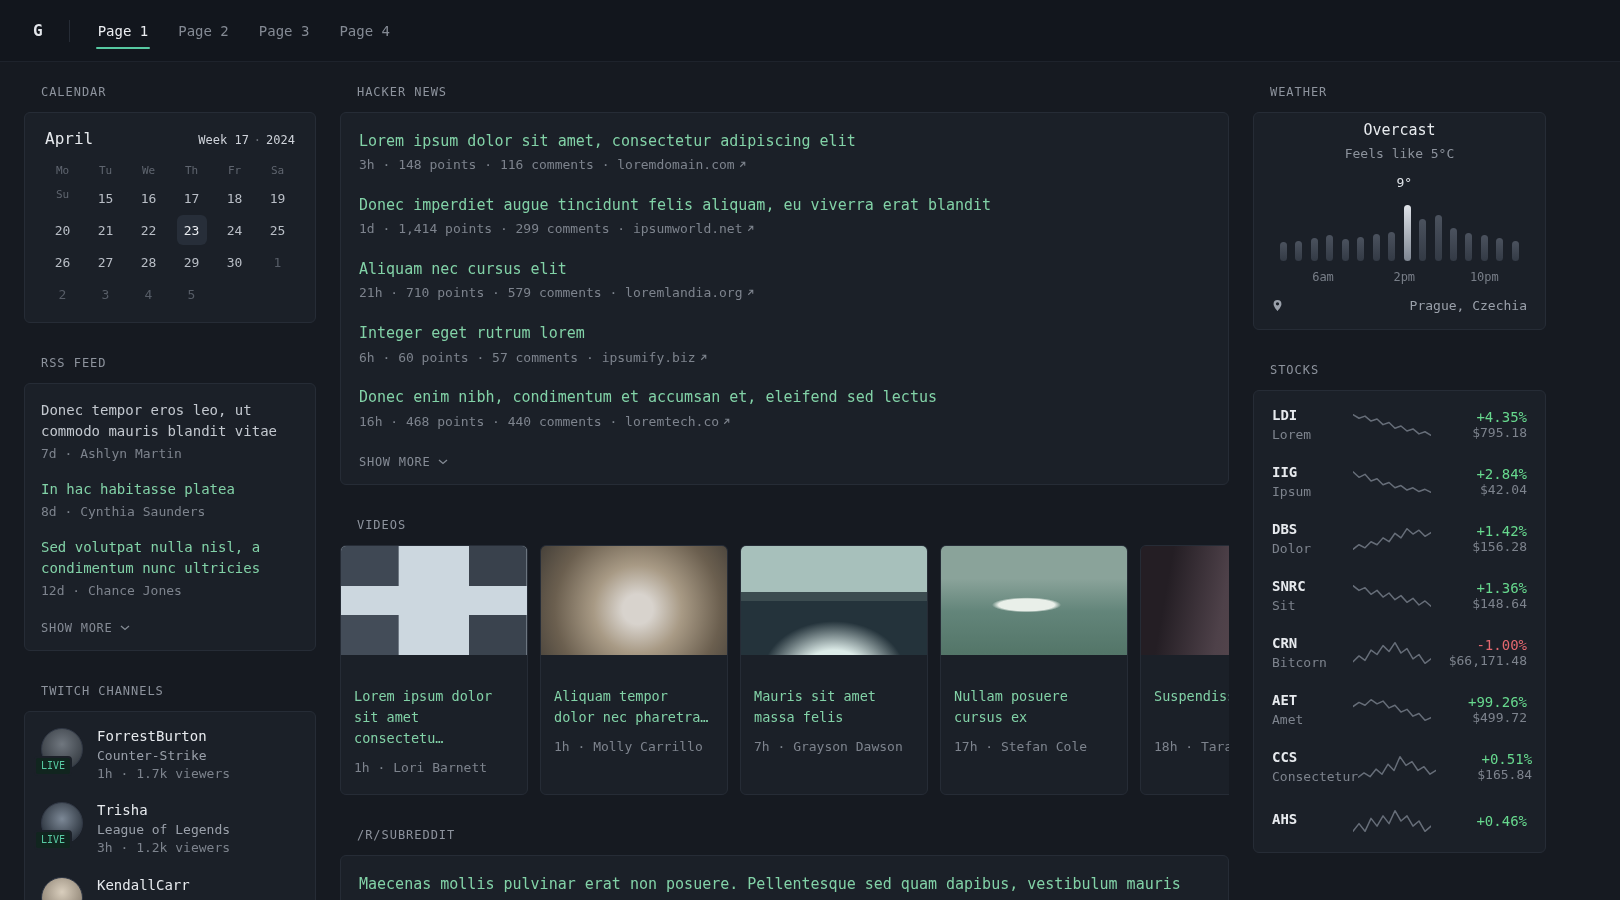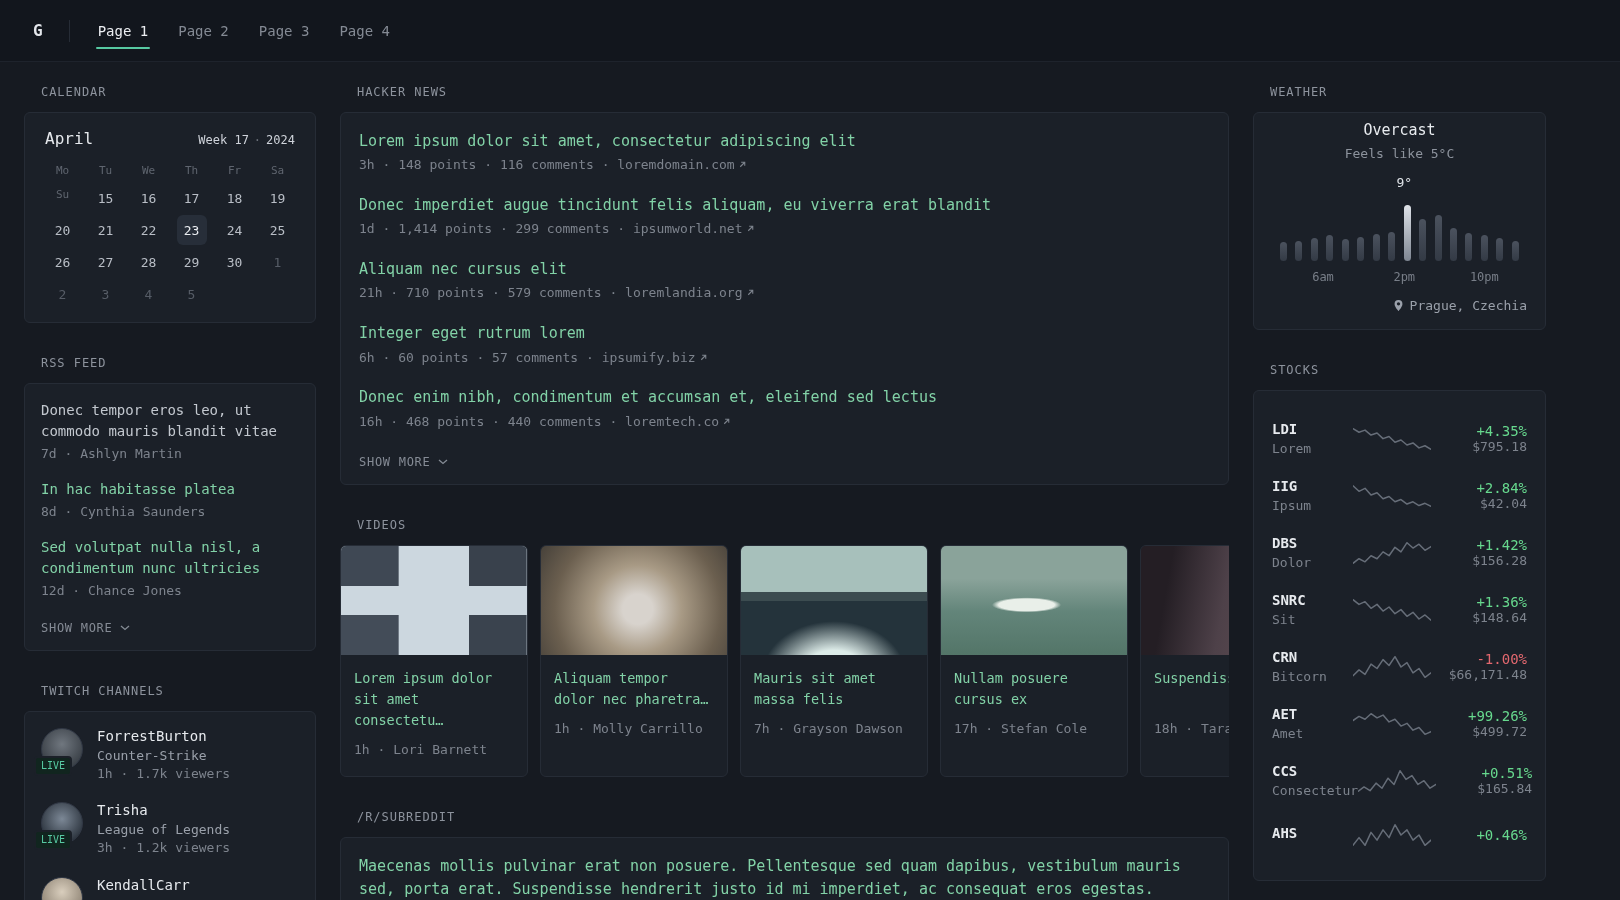--- a/index.html
+++ b/index.html
@@ -88,41 +88,41 @@
     background-color:#ccd7df;
   }
   .thumb-camera{background:radial-gradient(circle at 52% 58%,#d8d3cd 0 13%,#a89a85 38%,#6b5f4f 72%,#46413a 100%)}
   .thumb-sea{background:
       radial-gradient(ellipse 55% 70% at 50% 118%,#dcebe8 0 32%,rgba(220,235,232,0) 70%),
       linear-gradient(180deg,#a7c0bb 0 42%,#3c4c50 42% 50%,#24333b 50% 100%)}
   .thumb-canoe{background:
       radial-gradient(ellipse 30% 11% at 46% 54%,#e9efe9 0 50%,rgba(233,239,233,0) 62%),
       linear-gradient(180deg,#8aa39a 0 30%,#63857a 60%,#537568 100%)}
   .thumb-fog{background:linear-gradient(100deg,#241e24 0 16%,#4e4149 45%,#5d4b50 70%,#3a3138 100%)}
-  .v-body{padding:13px 13px 16px}
+  .v-body{padding:31px 13px 16px}
   .v-title{display:block;color:var(--link);font-size:13.5px;line-height:1.55;min-height:42px;cursor:pointer}
   .v-meta{margin-top:10px}
   
   .wx-card{padding:8px 18px 16px;text-align:center}
   .wx-cond{font-size:15px;color:#e8ebef}
   .wx-feels{font-size:13px;color:#8d939d;margin-top:7px}
   .wx-chart{position:relative;margin:14px 8px 0;padding-top:22px}
   .wx-temp{position:absolute;top:0;left:52%;transform:translateX(-50%);font-size:13px;color:#dfe3e8}
   .wx-bars{display:flex;align-items:flex-end;justify-content:space-between;height:64px}
   .wx-bar{width:7px;border-radius:3.5px;background:linear-gradient(180deg,#4b525e,#333a45)}
   .wx-bar.active{background:linear-gradient(180deg,#dfe3e9,#7e8692)}
   .wx-times{position:relative;height:18px;margin-top:7px}
   .wx-times span{position:absolute;transform:translateX(-50%);top:2px;font-size:12px;color:#787e88}
   .wx-times span:nth-child(1){left:18%}
   .wx-times span:nth-child(2){left:52%}
   .wx-times span:nth-child(3){left:85.5%}
-  .wx-loc{display:flex;align-items:center;justify-content:flex-end;gap:6px;margin-top:12px;color:#9aa0aa;font-size:13px}
+  .wx-loc{display:flex;align-items:center;justify-content:space-between;gap:6px;margin-top:12px;color:#9aa0aa;font-size:13px}
   .pin-icon{width:11px;height:13px;color:#9aa0aa}
   
-  .stocks-card{padding:19px 16px}
+  .stocks-card{padding:5px 16px}
   .stock-row{display:flex;align-items:center;justify-content:space-between;padding:11px 2px}
   .s-left{width:96px}
   .s-ticker{font-size:14px;font-weight:bold;color:#e7eaee}
   .s-name{font-size:13px;color:var(--dim);margin-top:4px}
   .spark{width:78px;height:30px;flex:0 0 auto}
   .spark polyline{fill:none;stroke:#666d78;stroke-width:1.5;vector-effect:non-scaling-stroke;stroke-linejoin:round;stroke-linecap:round}
   .s-right{text-align:right;min-width:96px}
   .s-change{font-size:14px;color:var(--positive)}
   .s-change.down{color:var(--negative)}
   .s-price{font-size:13px;color:var(--dim);margin-top:0}

